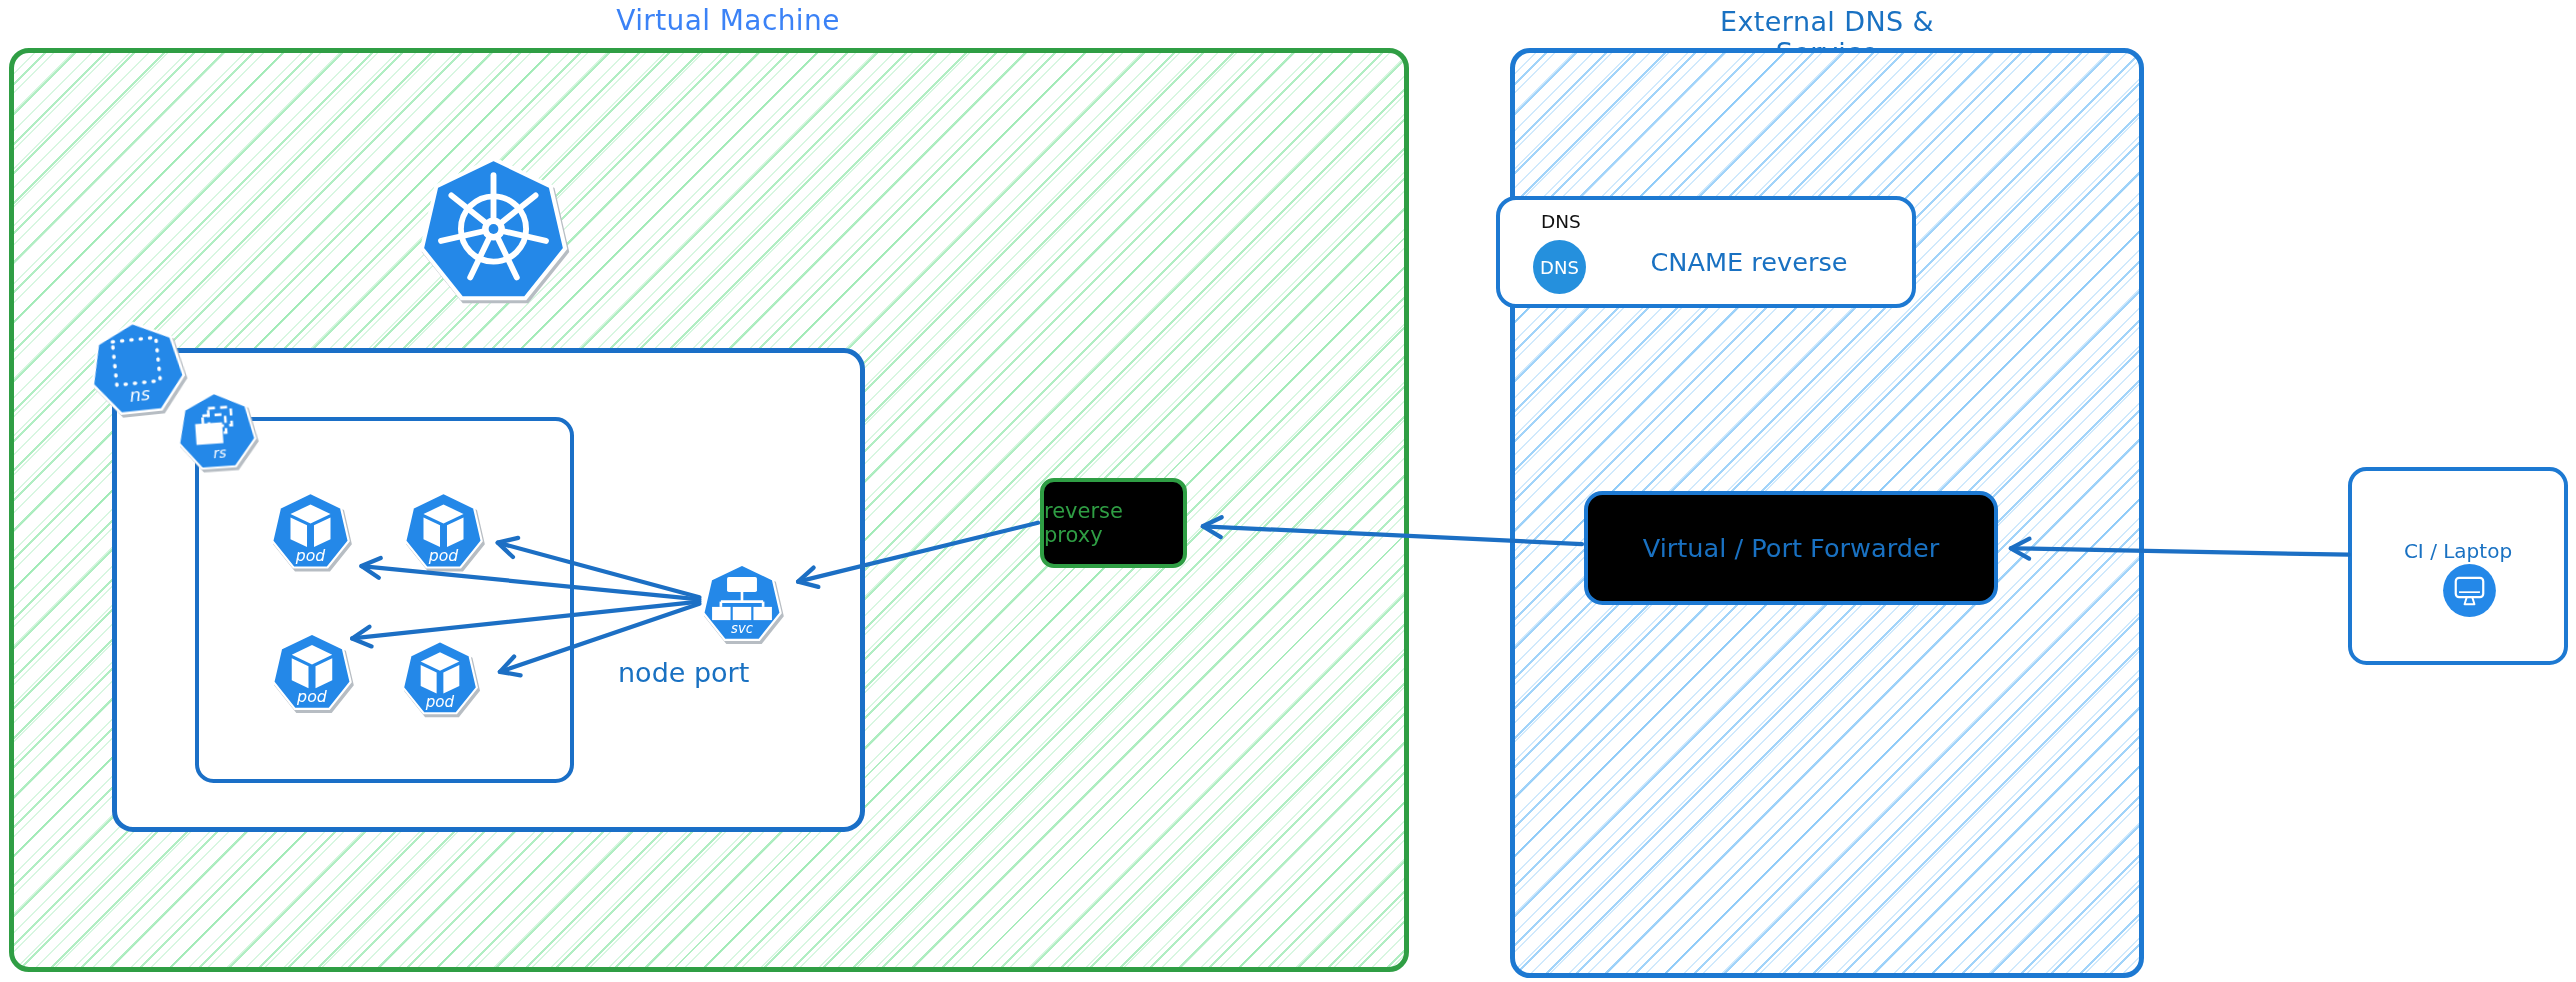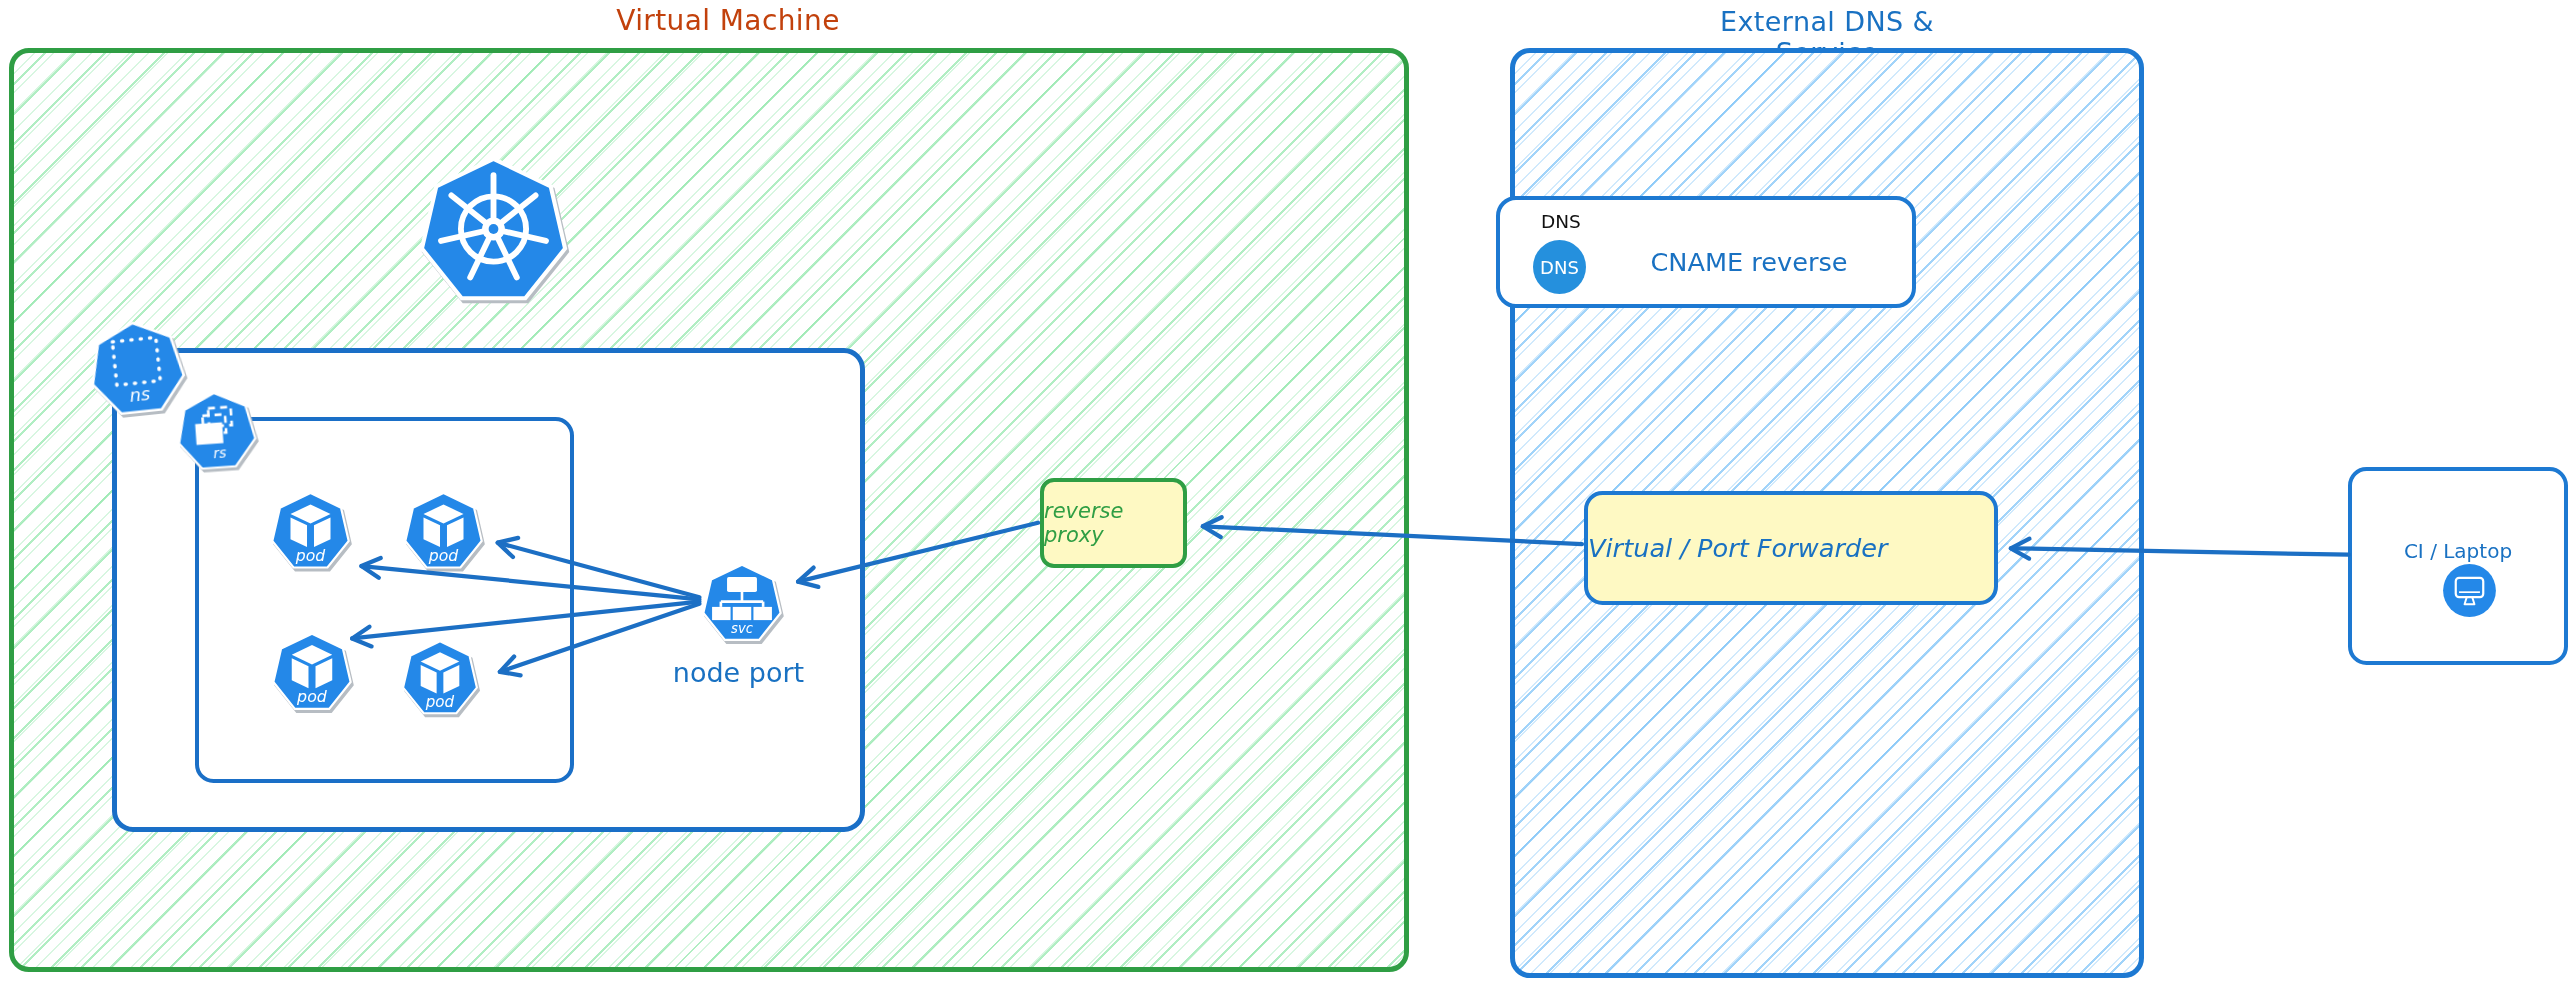--- a/index.html
+++ b/index.html
@@ -21,35 +21,35 @@
     left:1510px;top:48px;width:634px;height:930px;
     border:5px solid #1d79d2;border-radius:20px;
     background-color:#fff;
     background-image:
       repeating-linear-gradient(135deg, rgba(100,183,246,.60) 0 2.1px, transparent 2.1px 21px),
       repeating-linear-gradient(135deg, rgba(100,183,246,.30) 0 1.4px, transparent 1.4px 13.5px);
   }
   .group-title{
     position:absolute;text-align:center;font-weight:500;letter-spacing:0.4px;
   }
-  .vm-title{left:572px;top:4.3px;width:312px;font-size:28px;color:#c2410c;}
+  .vm-title{left:572px;top:4.3px;width:312px;font-size:28px;color:#3b82f6;}
   .ext-title{left:1671px;top:5.7px;width:312px;font-size:27px;color:#1971c2;}
 
   
   .ns-box{
     left:112px;top:348px;width:753px;height:484px;background:#fff;
     border:5px solid #1a6fc7;border-radius:21px;
   }
   .rs-box{
     left:195px;top:417px;width:379px;height:366px;background:#fff;
     border:4.3px solid #1a6fc7;border-radius:18.5px;
   }
 
   
-  .node-box{display:flex;align-items:center;justify-content:flex-start;background:#fef9c3;font-style:italic;}
+  .node-box{display:flex;align-items:center;justify-content:center;background:#000000;}
   .rproxy-box{
     left:1040px;top:478px;width:147px;height:90px;
     border:4.3px solid #2f9e44;border-radius:14px;
   }
   .rproxy-box .lbl{color:#2f9e44;font-size:21px;}
   .worker-box{
     left:1584px;top:491px;width:414px;height:114px;
     border:4.3px solid #1d79d2;border-radius:18.5px;
   }
   .worker-box .lbl{color:#1971c2;font-size:25.6px;}
@@ -68,21 +68,21 @@
 
   .ci-box{
     left:2348px;top:467px;width:220px;height:198px;
     border:4.3px solid #1d79d2;border-radius:18.5px;background:#fff;
   }
   .ci-lbl{position:absolute;left:0;top:68px;width:100%;text-align:center;
     color:#1971c2;font-size:20px;font-weight:500;}
   .ci-monitor{position:absolute;left:90px;top:92px;width:55px;height:55px;}
 
   .nodeport-lbl{
-    position:absolute;left:618px;top:657px;width:241px;text-align:center;
+    position:absolute;left:618px;top:657px;width:241px;
     color:#1971c2;font-size:27px;
   }
 
   
   .hepta{position:absolute;filter:drop-shadow(2.8px 3.6px 0px #b7bdc3);}
   .hepta text{font-family:"DejaVu Sans", sans-serif;}
 
   .arrows{position:absolute;left:0;top:0;width:2576px;height:983px;pointer-events:none;}
 </style>
 </head>

